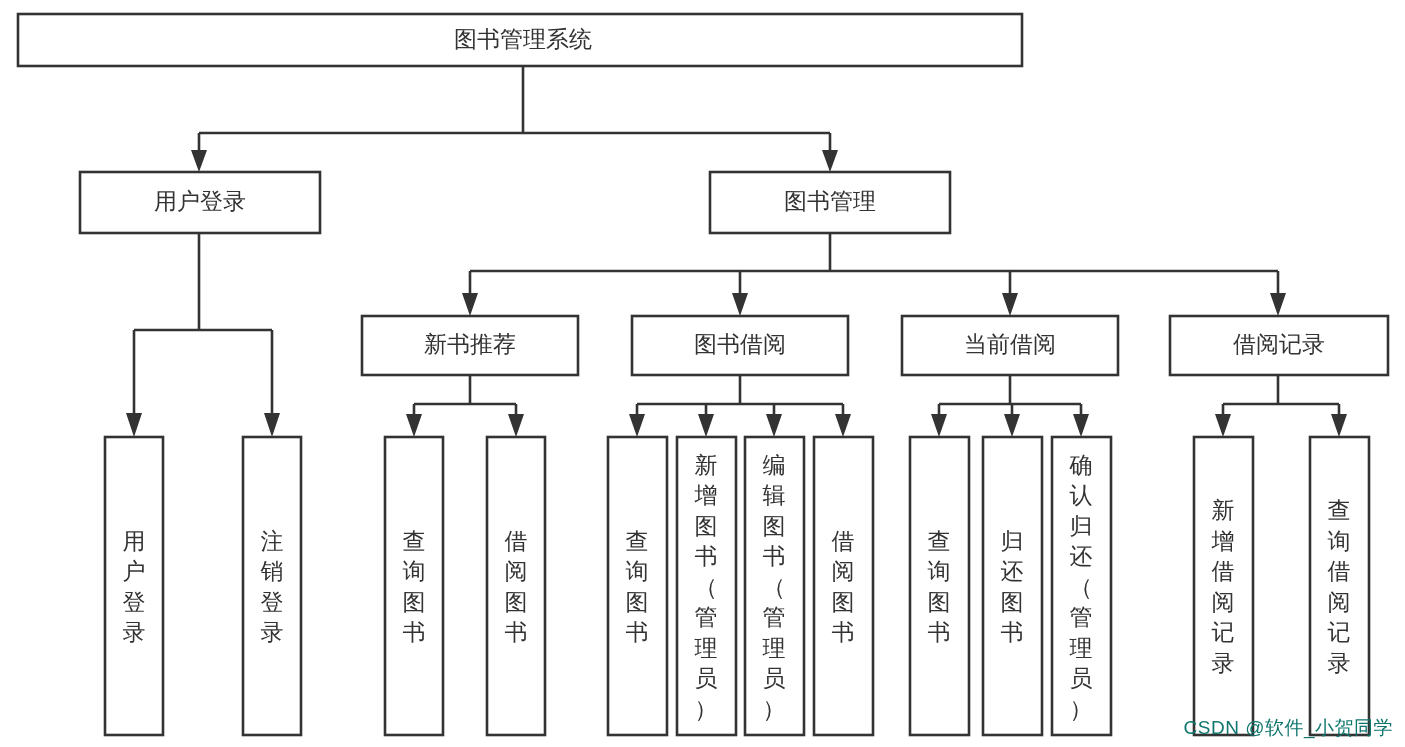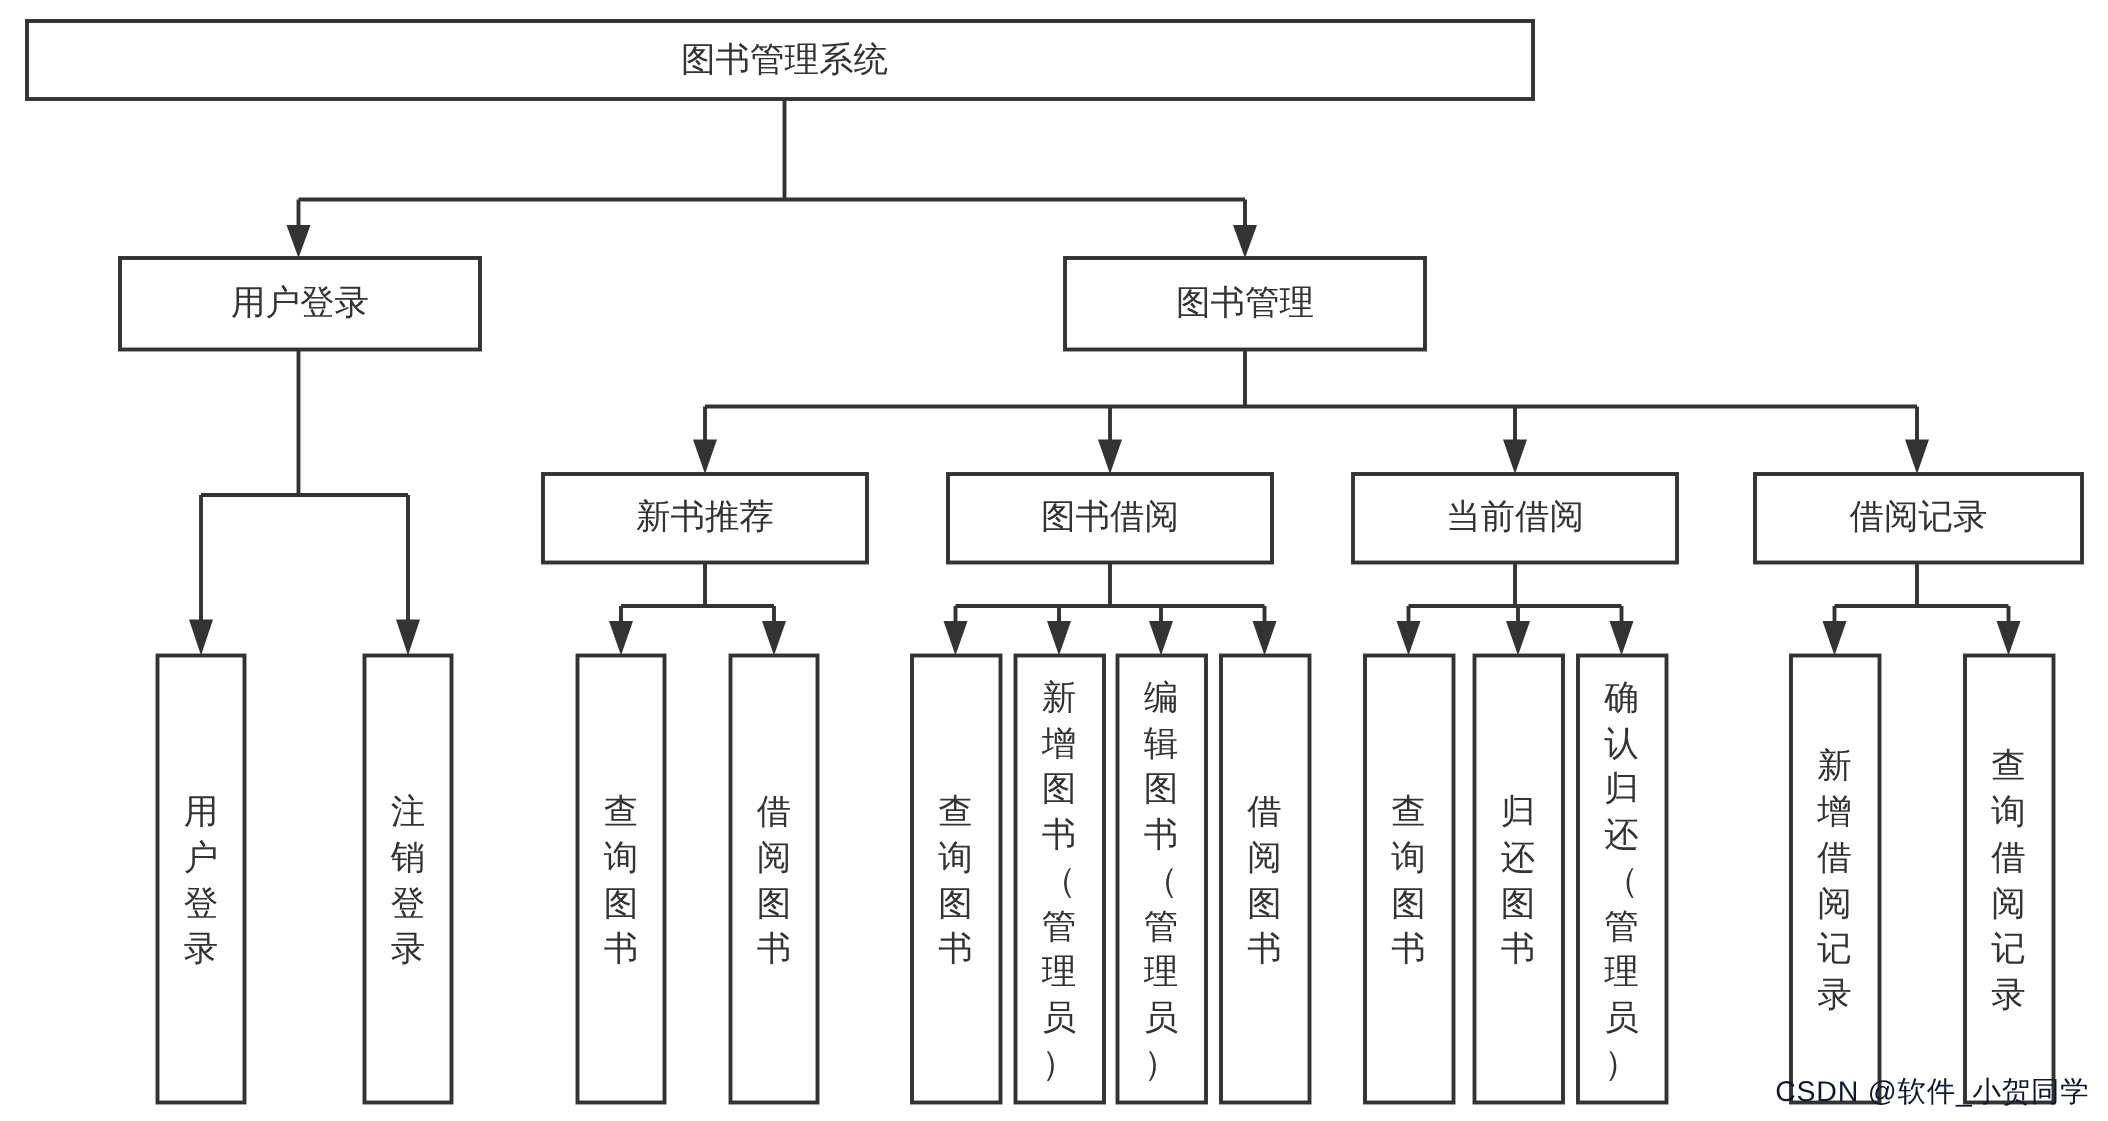--- a/index.html
+++ b/index.html
@@ -52,21 +52,21 @@
   .leaf-label {
     fill: #333333;
     font-family: "Liberation Sans", "DejaVu Sans", sans-serif;
     font-size: 23px;
     text-anchor: middle;
   }
   .watermark {
     position: absolute;
     right: 12px;
     bottom: 6px;
-    color: #0f172a;
+    color: #0f766e;
     font-size: 19px;
     font-family: "Liberation Sans", "DejaVu Sans", sans-serif;
     letter-spacing: 0.5px;
     white-space: nowrap;
     pointer-events: none;
   }
 </style>
 </head>
 <body>
 

